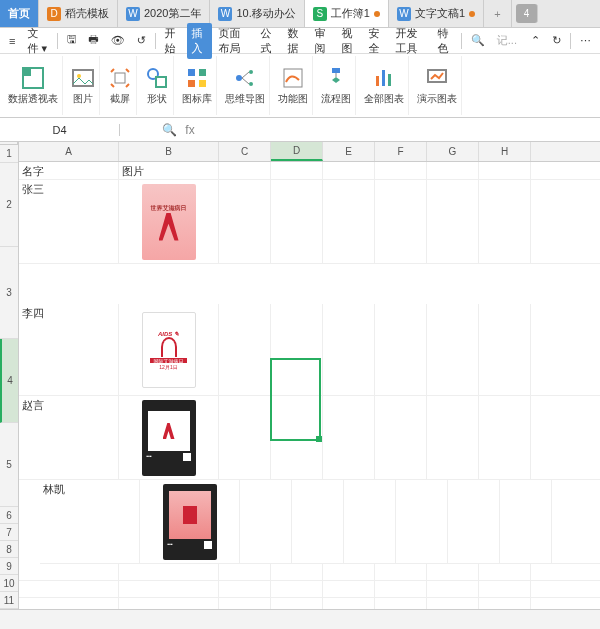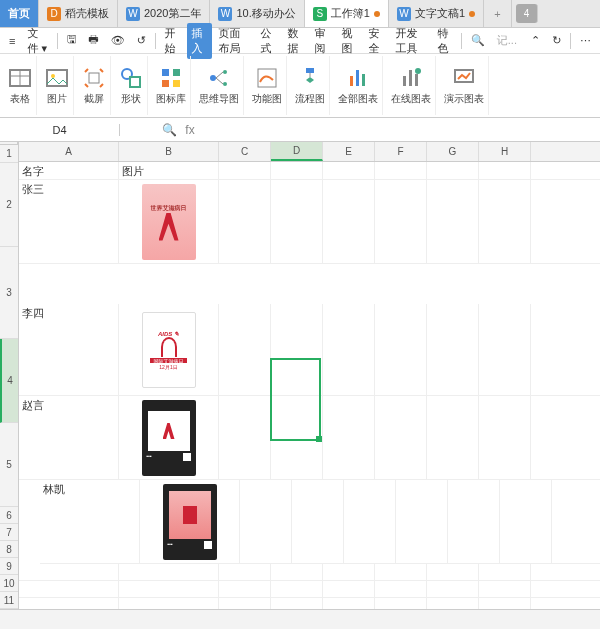--- a/index.html
+++ b/index.html
@@ -128,25 +128,24 @@
   <span style="flex:1"></span>
   <span class="mbtn">⌃</span>
   <span class="mbtn">↻</span>
   <span class="sep"></span>
   <span class="mbtn">⋯</span>
 </div>
 
 <div class="ribbon">
   <div class="rgroup">
       <svg class="ric" viewBox="0 0 24 24">
-        <rect x="2" y="4" width="20" height="16" fill="none" stroke="#888" stroke-width="2"></rect>
-        <line x1="2" y1="10" x2="22" y2="10" stroke="#888"></line>
-        <line x1="12" y1="4" x2="12" y2="20" stroke="#888"></line>
-      </svg>
-      <span class="rlbl">表格</span>
+        <rect x="2" y="2" width="20" height="20" fill="none" stroke="#4a8" stroke-width="2"></rect>
+        <rect x="2" y="2" width="8" height="8" fill="#4a8"></rect>
+      </svg>
+      <span class="rlbl">数据透视表</span>
     </div>
   <div class="rgroup">
       <svg class="ric" viewBox="0 0 24 24">
         <rect x="2" y="4" width="20" height="16" fill="none" stroke="#888" stroke-width="2"></rect>
         <circle cx="8" cy="10" r="2" fill="#fc3"></circle>
         <path d="M2 18 L8 12 L14 18 L18 14 L22 18" fill="none" stroke="#4a8"></path>
       </svg>
       <span class="rlbl">图片</span>
     </div>
   <div class="rgroup">
@@ -196,29 +195,20 @@
       </svg>
       <span class="rlbl">流程图</span>
     </div>
   <div class="rgroup">
       <svg class="ric" viewBox="0 0 24 24">
         <rect x="4" y="10" width="3" height="10" fill="#e73"></rect>
         <rect x="10" y="4" width="3" height="16" fill="#48d"></rect>
         <rect x="16" y="8" width="3" height="12" fill="#4a8"></rect>
       </svg>
       <span class="rlbl">全部图表</span>
-    </div>
-  <div class="rgroup">
-      <svg class="ric" viewBox="0 0 24 24">
-        <rect x="4" y="10" width="3" height="10" fill="#888"></rect>
-        <rect x="10" y="4" width="3" height="16" fill="#888"></rect>
-        <rect x="16" y="8" width="3" height="12" fill="#888"></rect>
-        <circle cx="19" cy="5" r="3" fill="#4a8"></circle>
-      </svg>
-      <span class="rlbl">在线图表</span>
     </div>
   <div class="rgroup">
       <svg class="ric" viewBox="0 0 24 24">
         <rect x="3" y="4" width="18" height="12" fill="none" stroke="#888" stroke-width="2"></rect>
         <path d="M6 13 L10 9 L14 12 L18 7" fill="none" stroke="#e73" stroke-width="2"></path>
       </svg>
       <span class="rlbl">演示图表</span>
     </div>
 </div>
 

